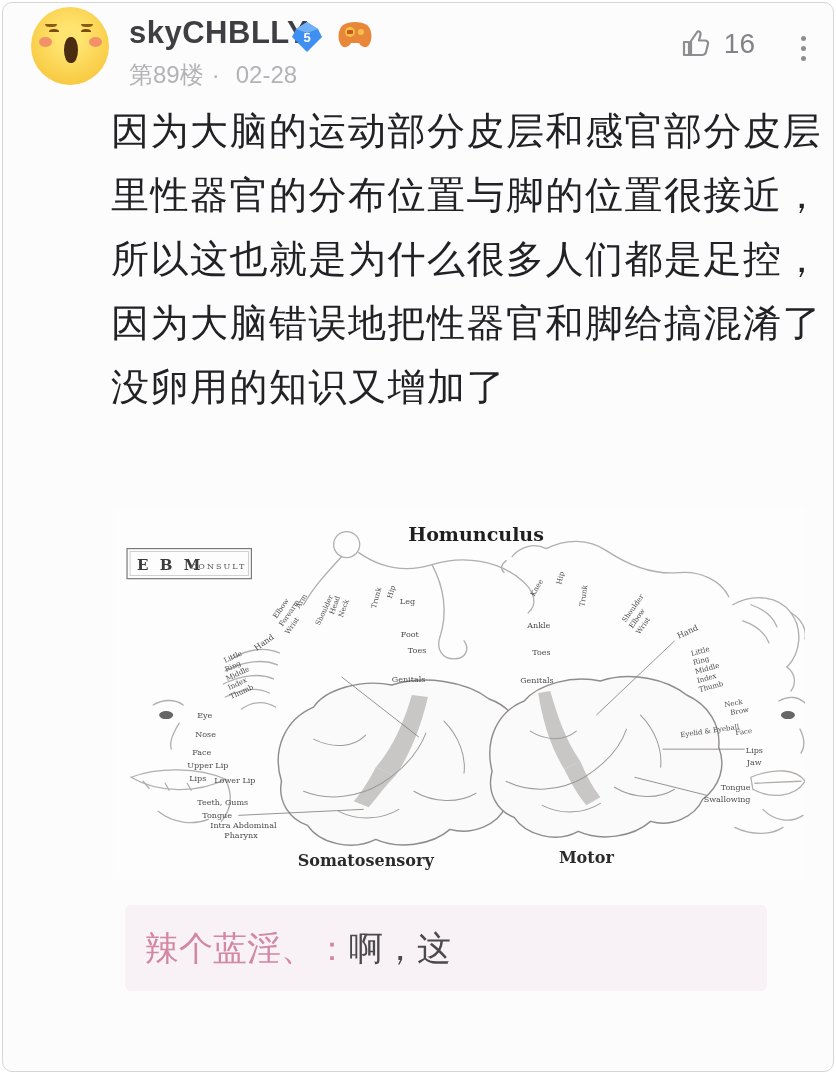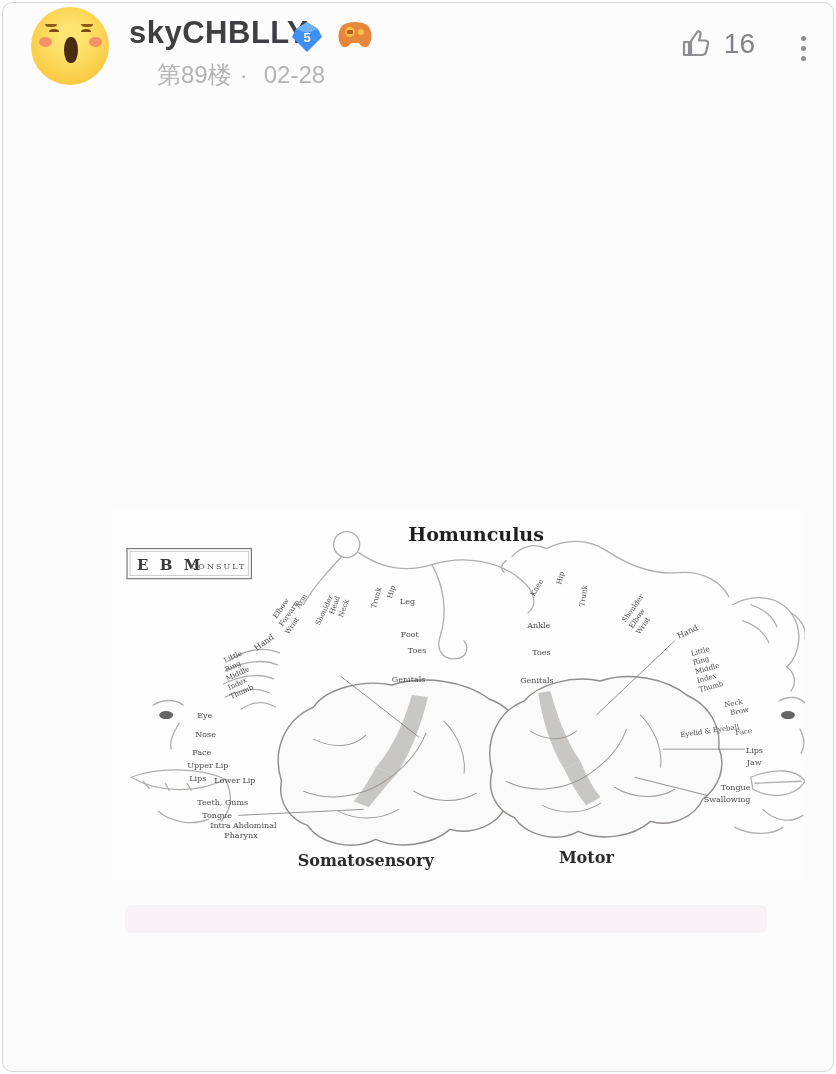--- a/index.html
+++ b/index.html
@@ -24,21 +24,21 @@
   .avatar .hand.l { left:14px; } .avatar .hand.r { left:50px; }
   .username {
     position:absolute; left:126px; top:12px; font-size:31px; font-weight:700;
     color:#3f3f43; letter-spacing:.5px;
   }
   .badge-gem {
     position:absolute; left:288px; top:18px; width:32px; height:32px;
   }
   .badge-pad { position:absolute; left:334px; top:16px; width:36px; height:32px; }
   .subline {
-    position:absolute; left:126px; top:56px; font-size:24px; color:#b4b2b7;margin-left:28px;
+    position:absolute; left:126px; top:56px; font-size:24px; color:#b4b2b7;
   }
   .subline span { margin-right:8px; }
   .like-group {
     position:absolute; right:78px; top:24px; display:flex; align-items:center; gap:12px;
     color:#828288;
   }
   .like-count { font-size:28px; }
   .kebab { position:absolute; right:26px; top:28px; width:8px; height:36px; }
   .kebab i { display:block; width:5px; height:5px; border-radius:50%; background:#8d8d92; margin:5px auto; }
   
@@ -112,20 +112,24 @@
     </svg>
     <span class="like-count">16</span>
   </div>
 
   <div class="kebab">
     <i></i>
     <i></i>
     <i></i>
   </div>
 
+  <div class="post-body">
+    <p>因为大脑的运动部分皮层和感官部分皮层里性器官的分布位置与脚的位置很接近，所以这也就是为什么很多人们都是足控，因为大脑错误地把性器官和脚给搞混淆了</p>
+    <p>没卵用的知识又增加了</p>
+  </div>
 
   <div class="homunculus">
     <svg viewBox="0 0 690 368">
 
       <g>
         <rect x="14" y="40" width="124" height="30" fill="none" stroke="#7a7a7a" stroke-width="1.2"></rect>
         <rect x="17" y="43" width="118" height="24" fill="none" stroke="#bdbdbd" stroke-width=".7"></rect>
         <text class="logo-big" x="24" y="61">E B M</text>
         <text class="logo-small" x="77" y="60">CONSULT</text>
       </g>
@@ -259,15 +263,18 @@
         <text class="lbl" x="632" y="256">Jaw</text>
         <text class="lbl" x="606" y="281">Tongue</text>
         <text class="lbl" x="589" y="293">Swallowing</text>
       </g>
 
       <text class="cap" x="472" y="354" text-anchor="middle">Motor</text>
     </svg>
   </div>
 
   <div class="replies">
+    <div class="reply">
+      <span class="uname">辣个蓝淫、</span><span class="uname">：</span><span>啊，这</span>
+    </div>
   </div>
 
 </div>
 
 </body></html>

